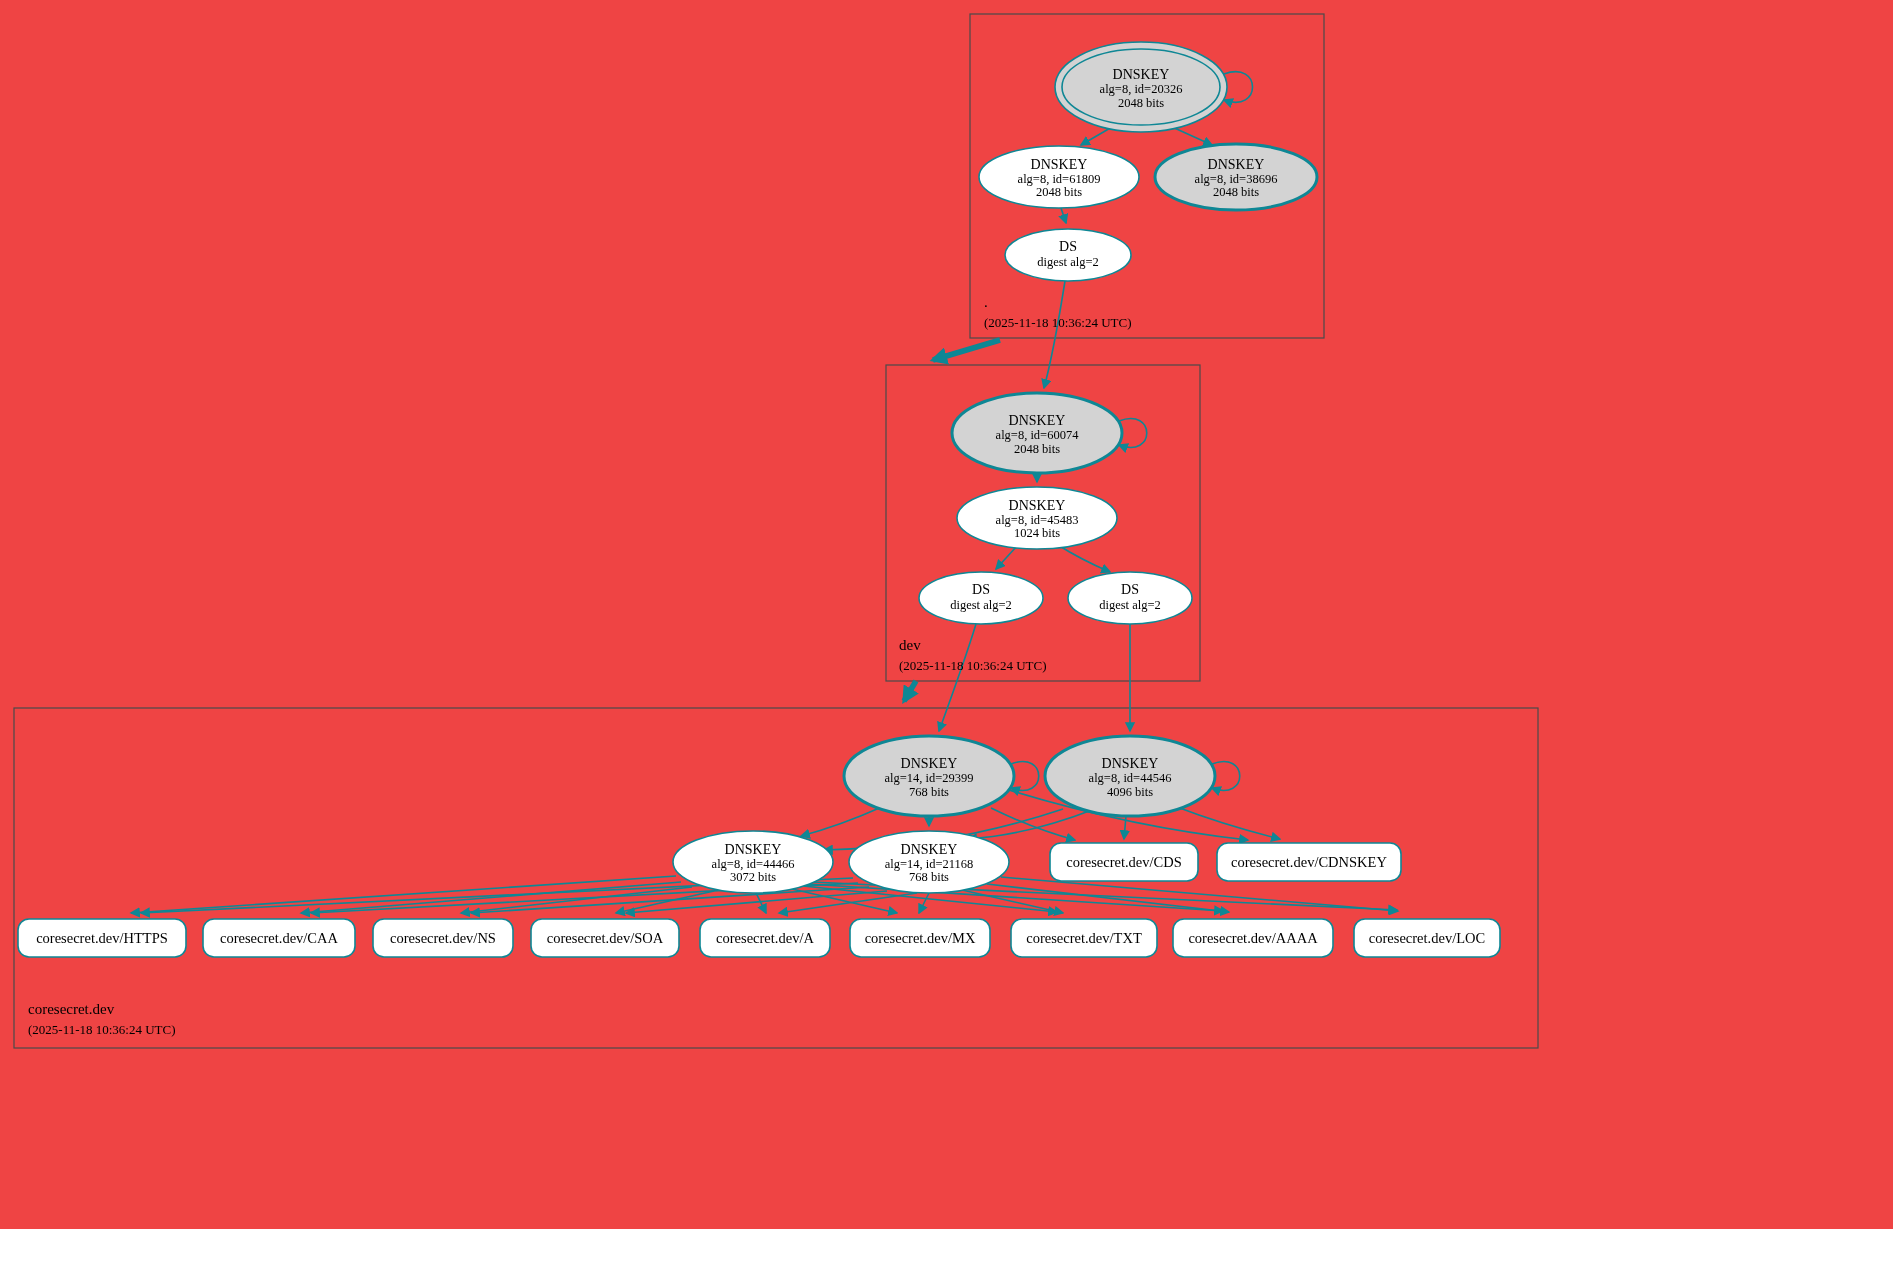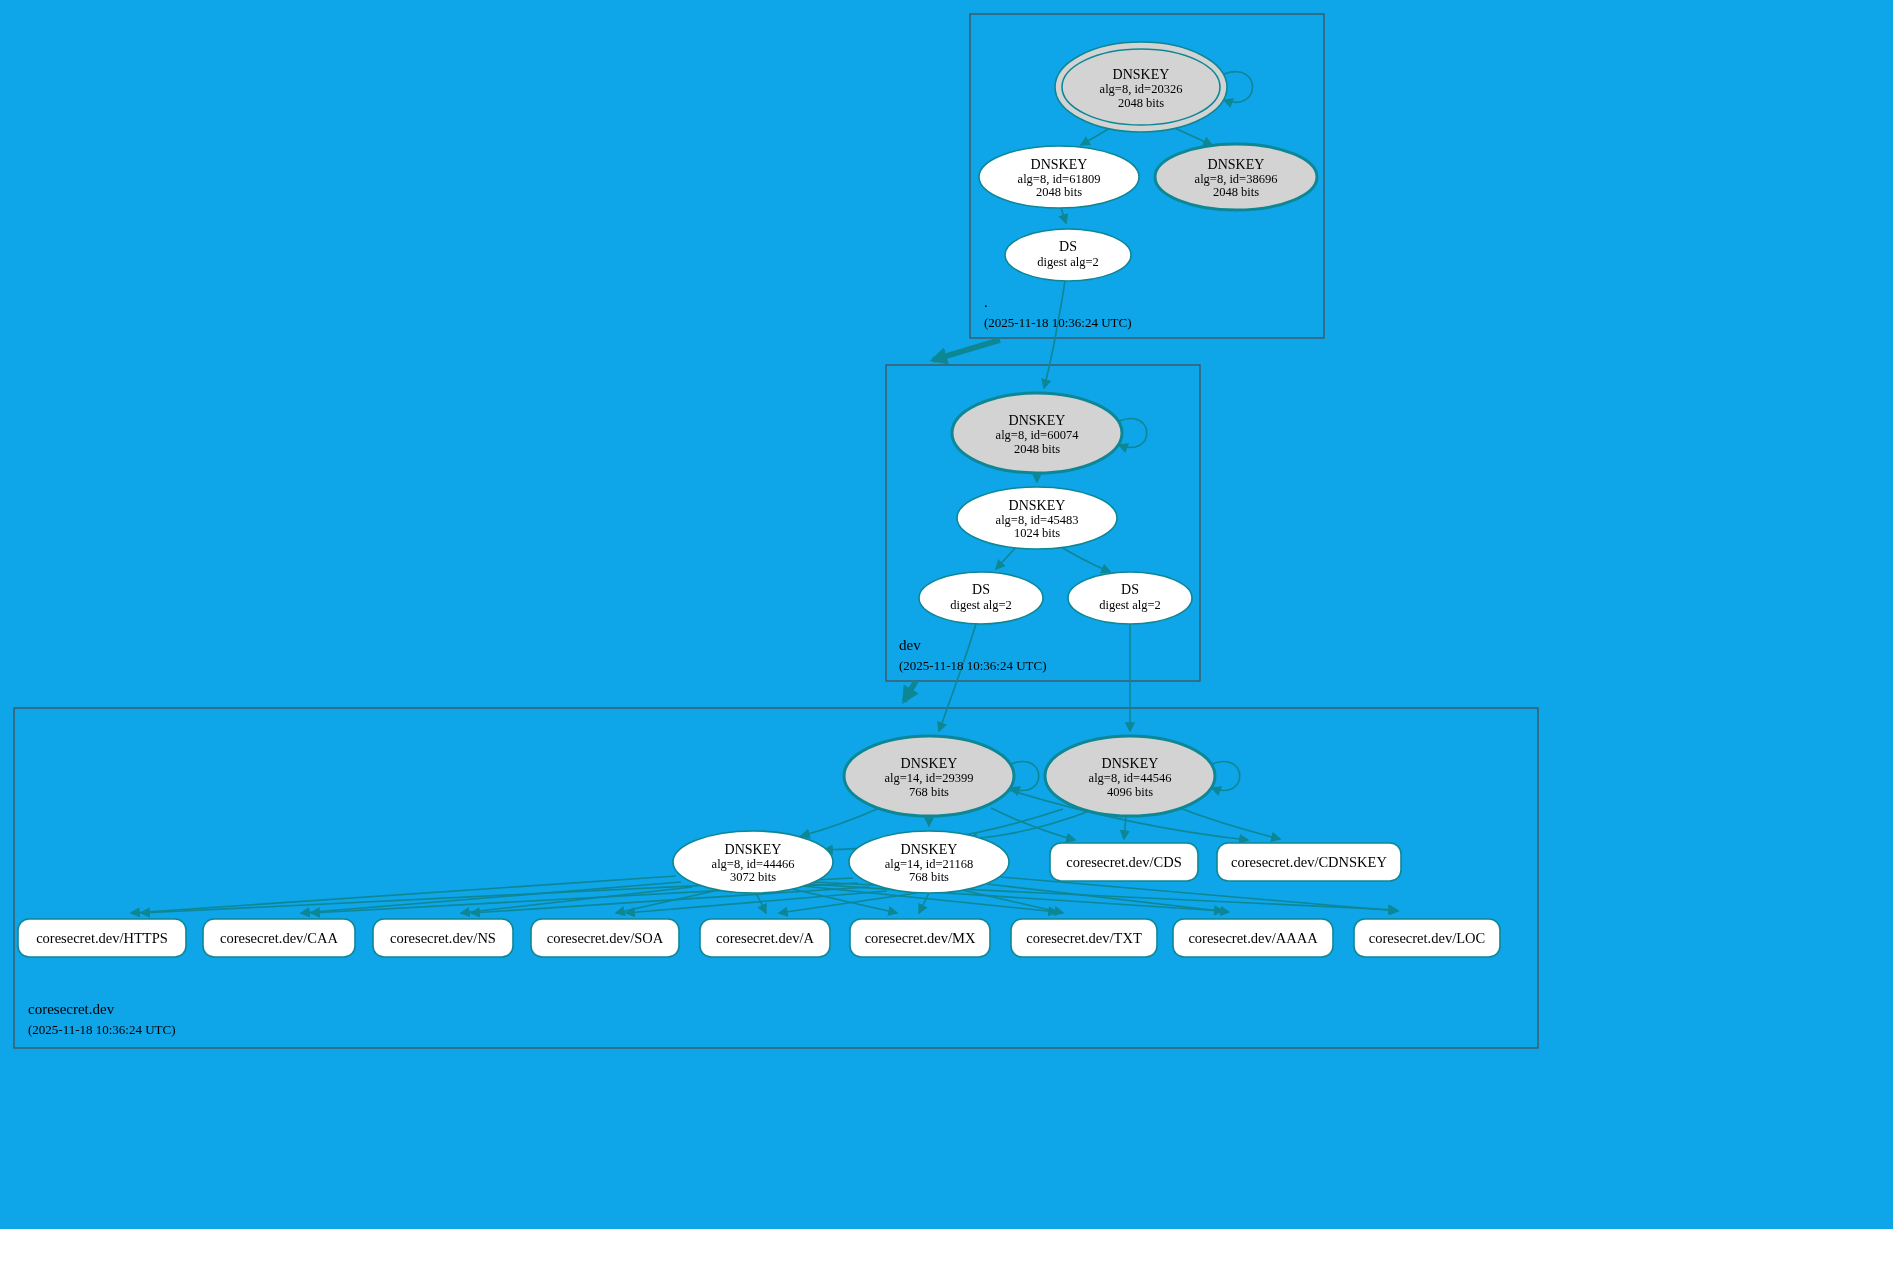--- a/index.html
+++ b/index.html
@@ -1,18 +1,18 @@
 <!DOCTYPE html>
 <html><head>
 <meta charset="utf-8">
 <style>
   * { margin:0; padding:0; box-sizing:border-box; }
   html,body { background:#ffffff; }
   .canvas {
-    position:relative; width:1893px; height:1229px; background:#0ea5e9;
+    position:relative; width:1893px; height:1229px; background:#ef4444;
     font-family:"Liberation Serif","DejaVu Serif",serif; overflow:hidden;
   }
   svg { position:absolute; left:0; top:0; }
   text { fill:#000000; }
   .node-title  { font-size:14px; }
   .node-detail { font-size:12.5px; }
   .zone-label  { font-size:15px; }
   .zone-ts     { font-size:13px; }
   .rr-label    { font-size:14.5px; }
   .zone-box { fill:none; stroke:#4a4a4a; stroke-width:1.2; }

